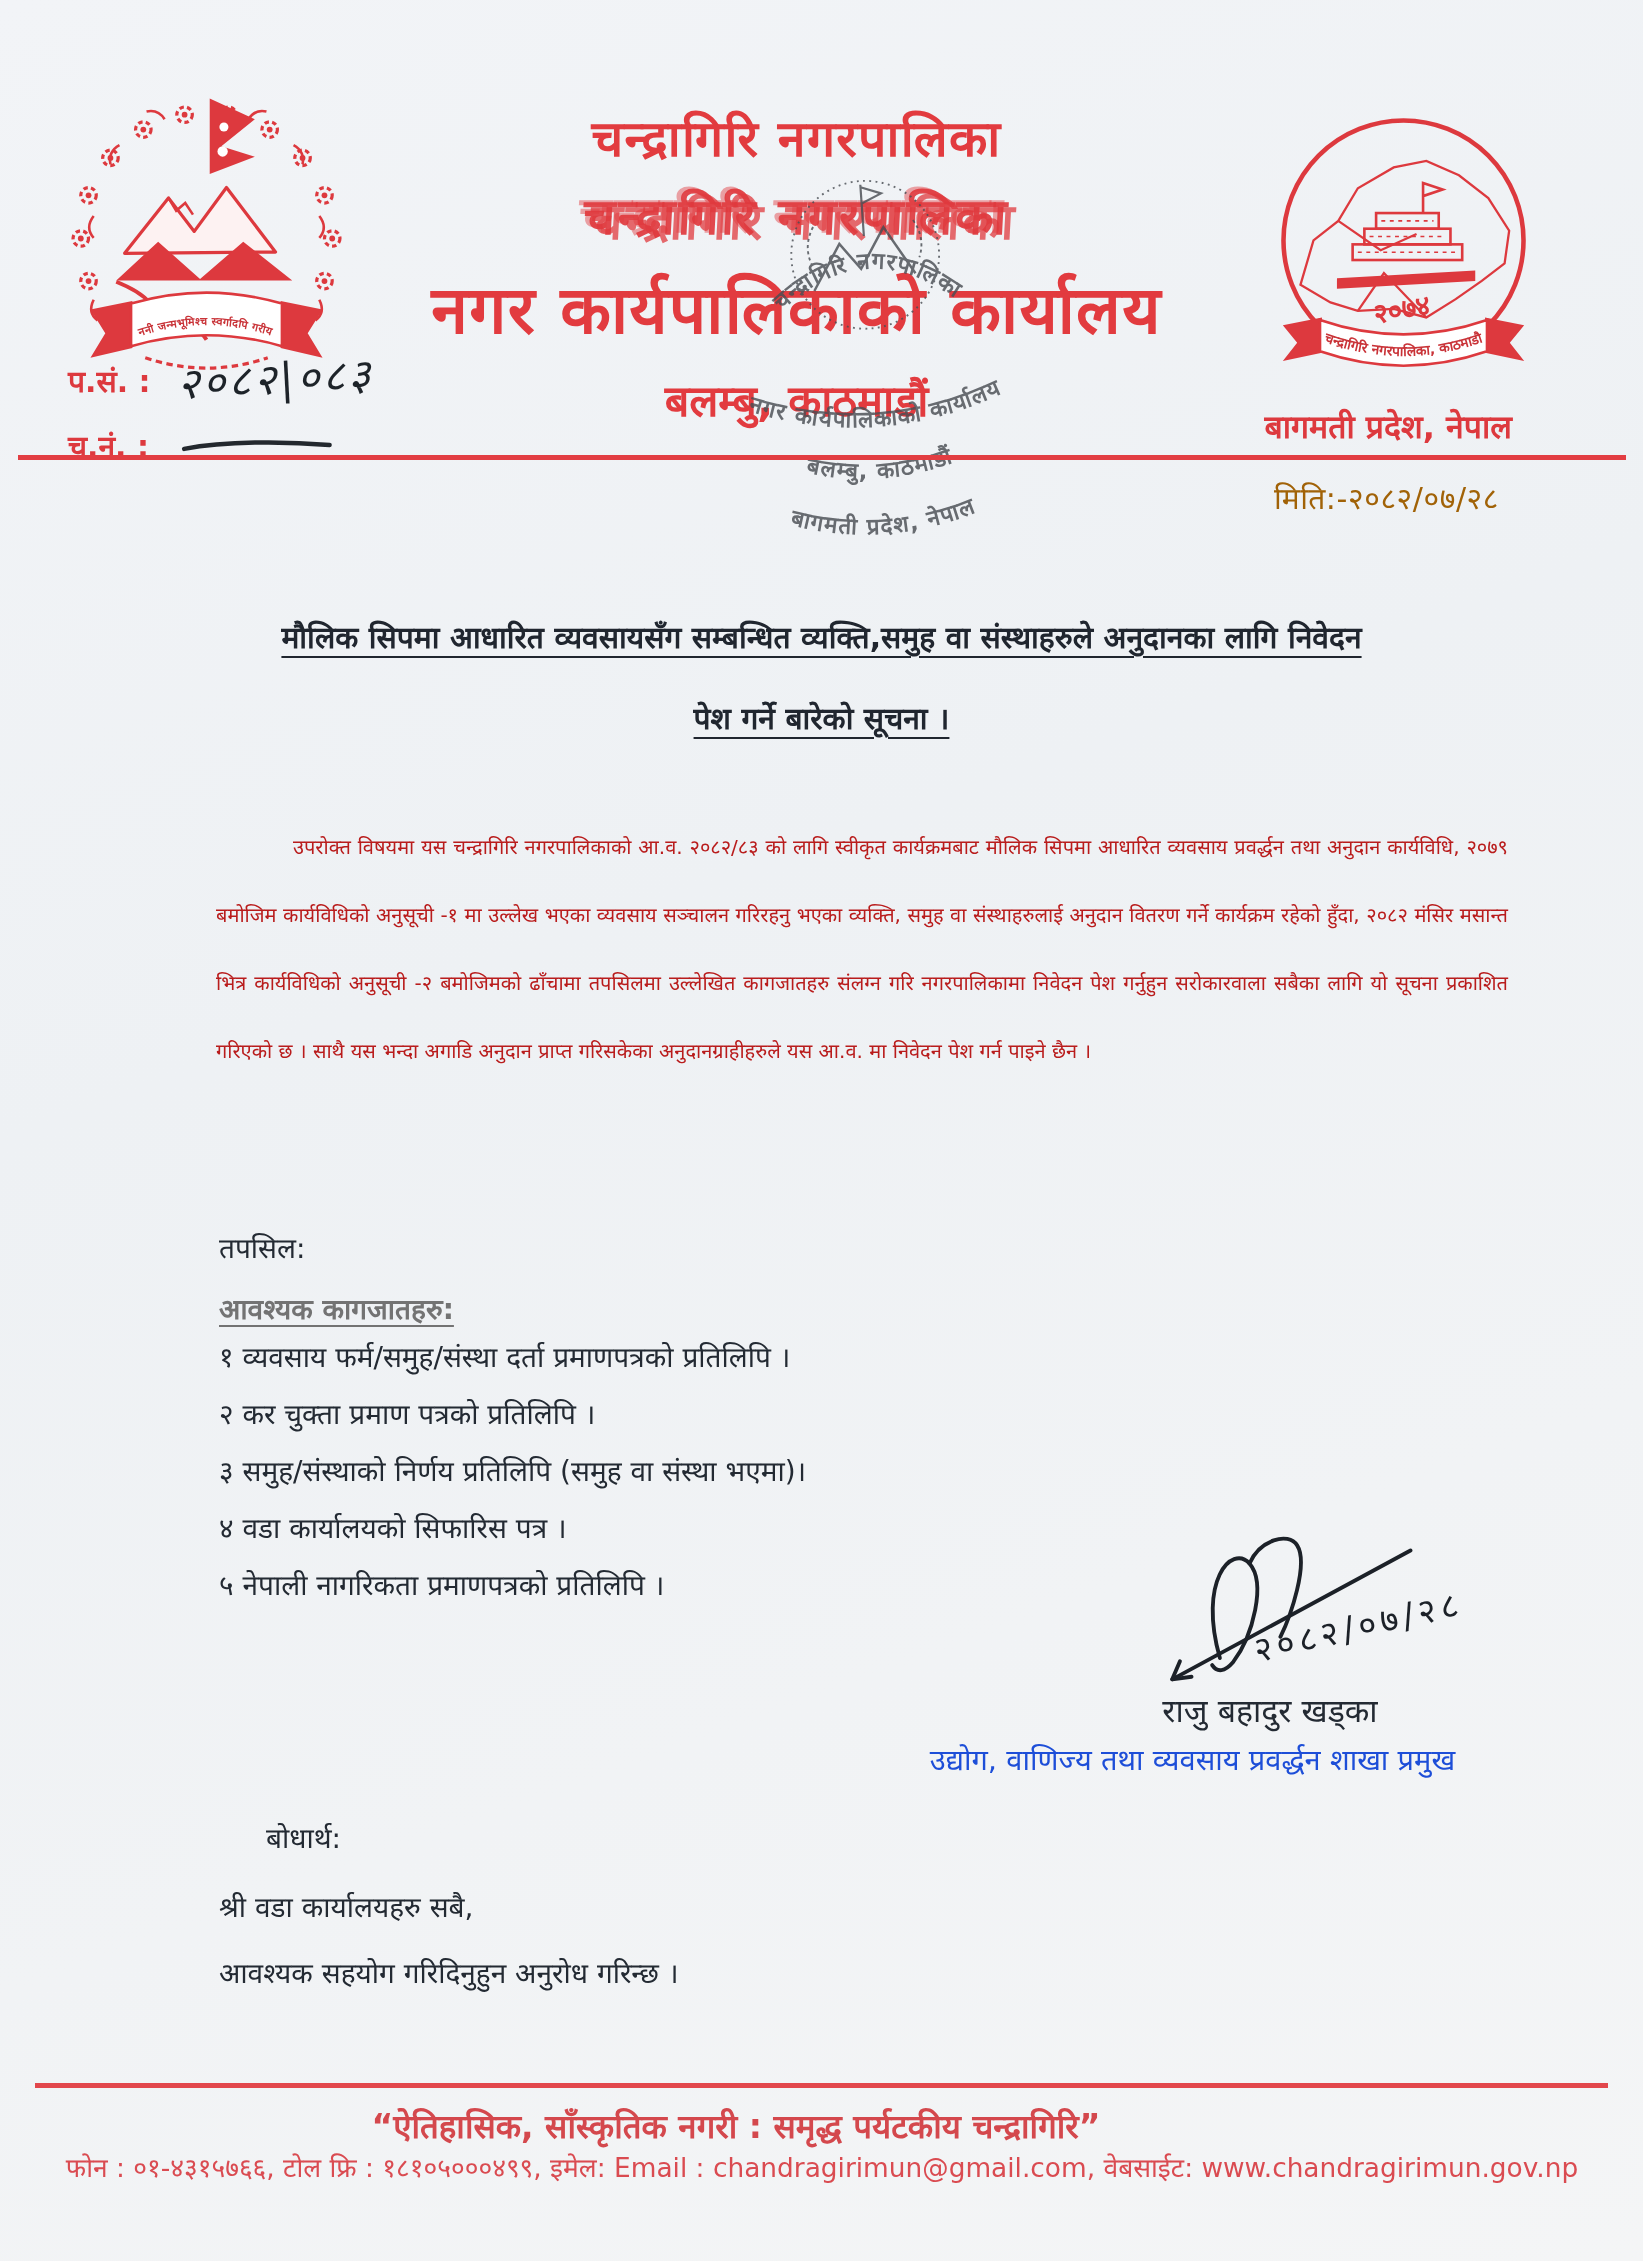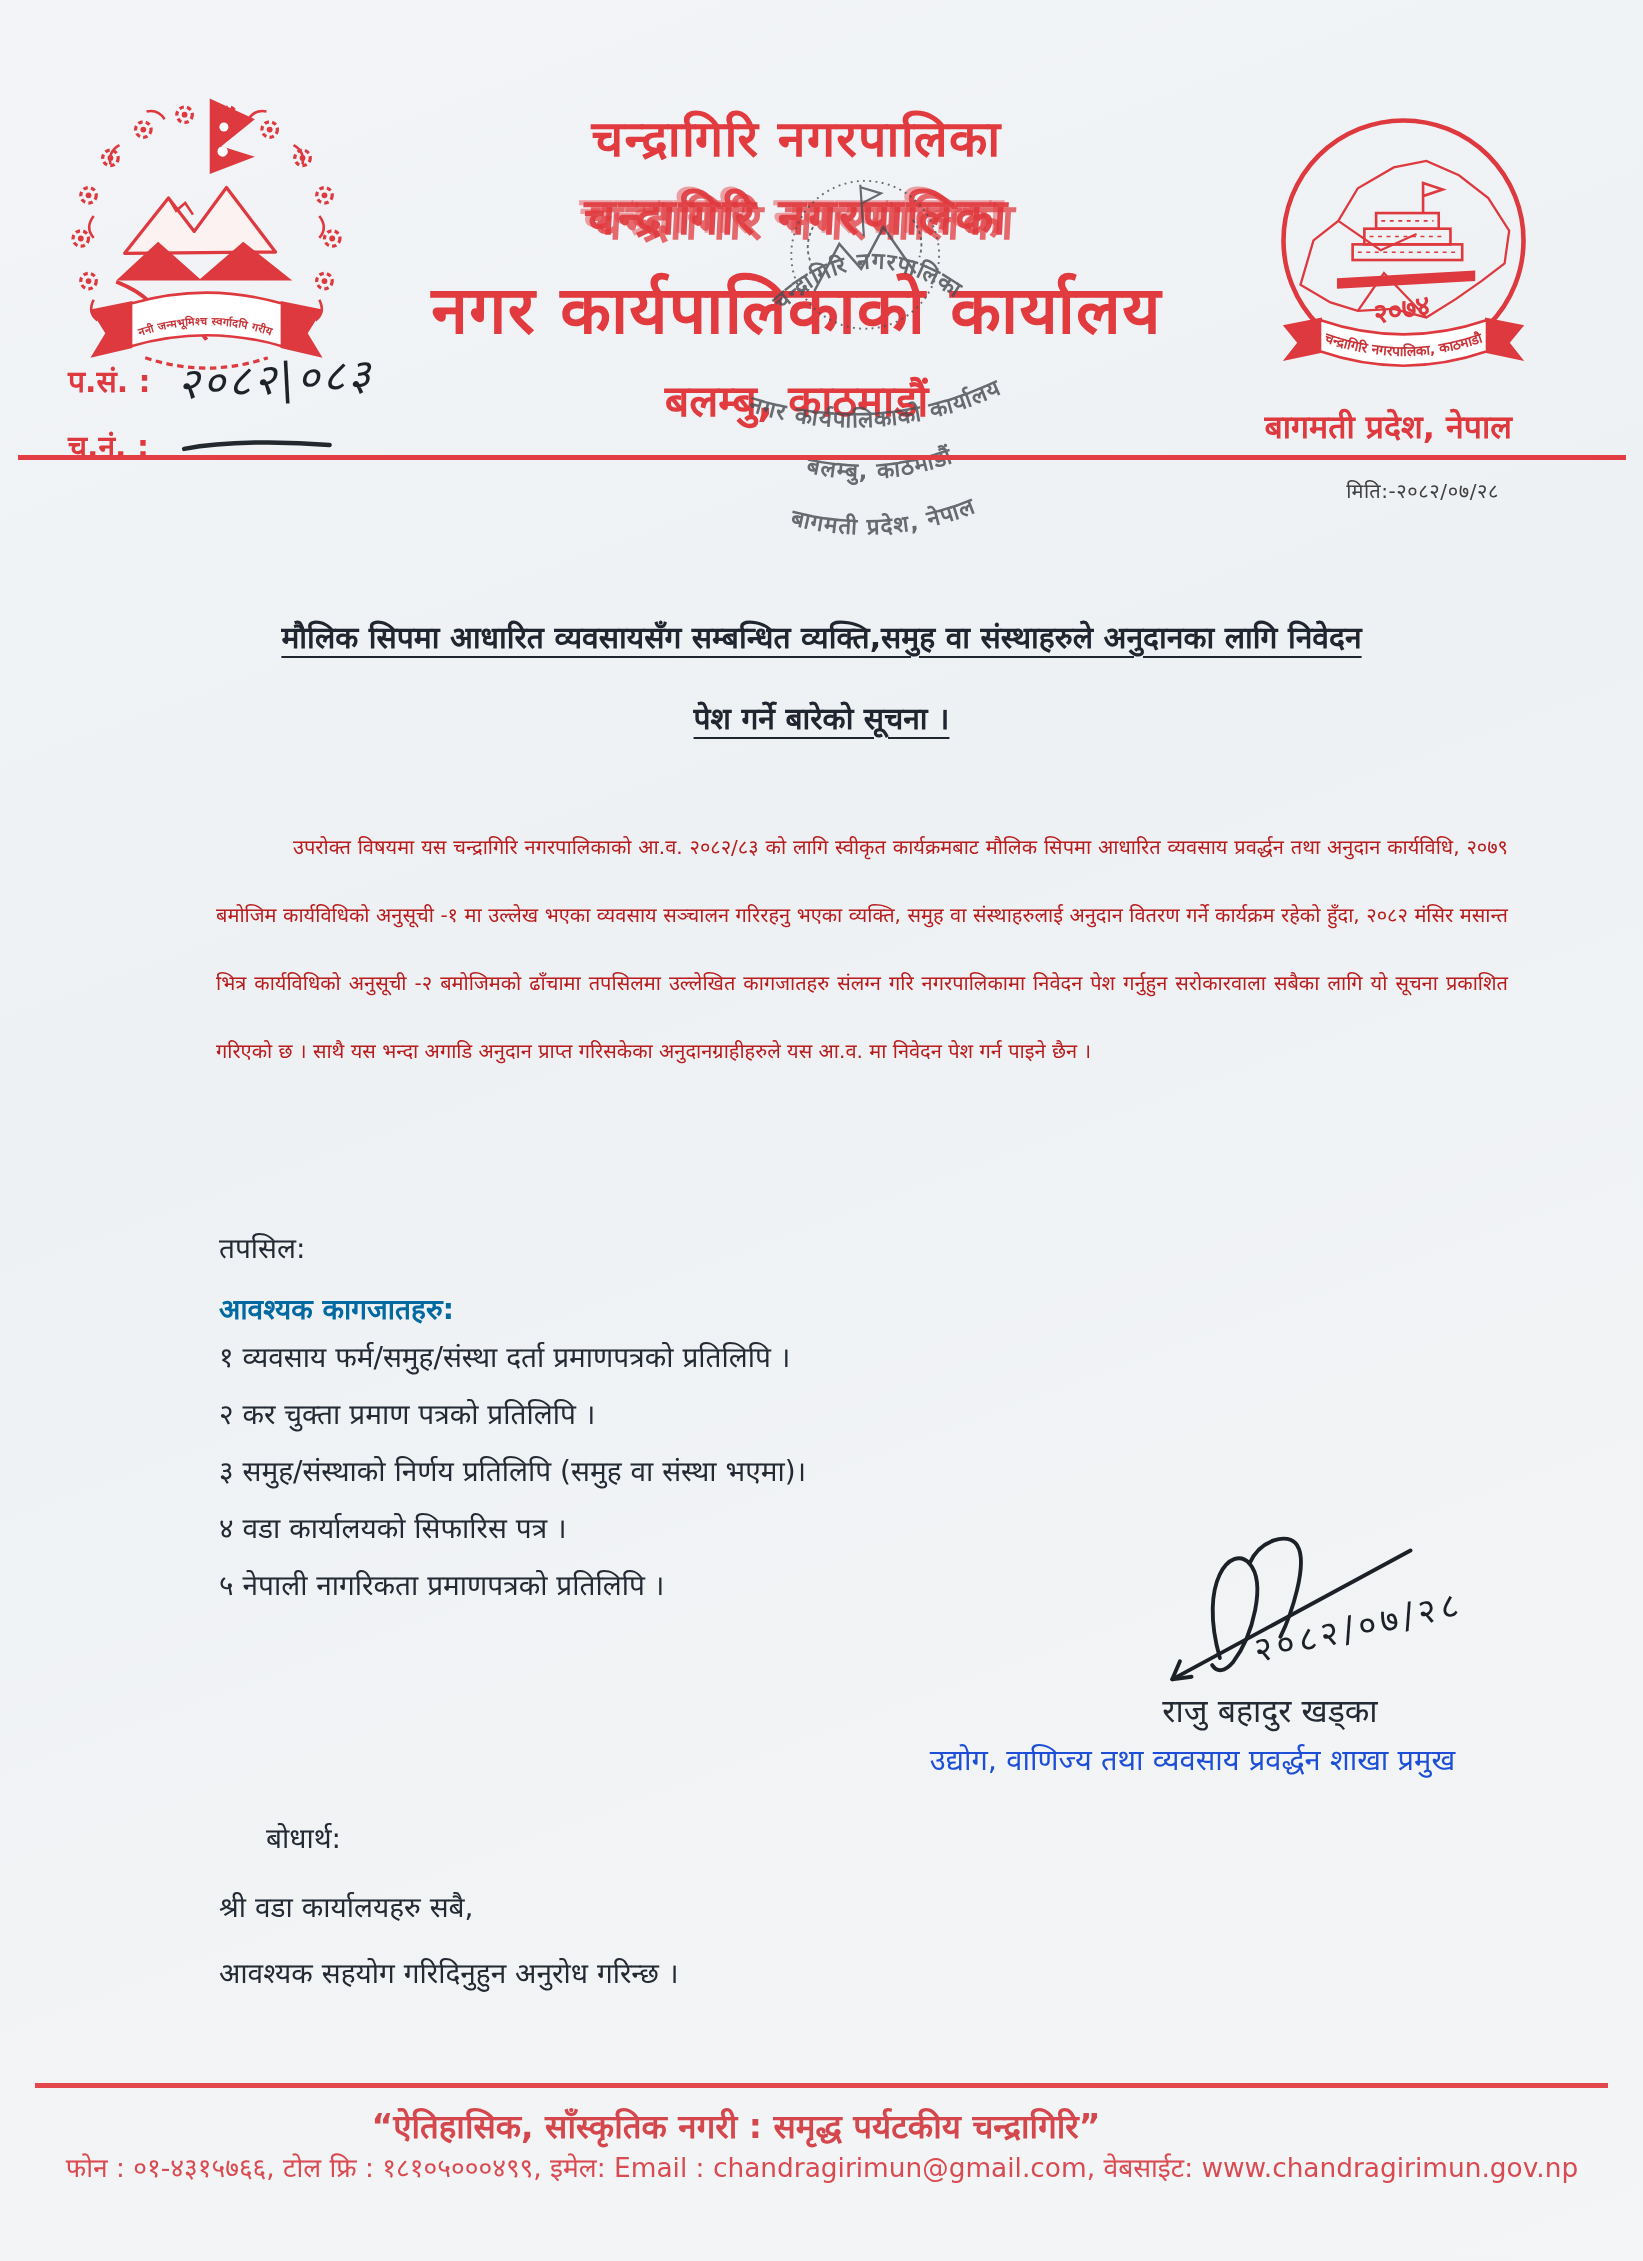--- a/index.html
+++ b/index.html
@@ -18,31 +18,31 @@
     text-shadow:7.7px 4.5px 0 rgba(224,58,62,.75),-4.5px -1.9px 0 rgba(224,58,62,.45);
   }
   .office-line{font-size:66px;font-weight:bold;color:#e23b3f;margin-top:13px;letter-spacing:1.3px;}
   .address-line{font-size:43px;font-weight:bold;color:#e23b3f;margin-top:18px;}
   .stamp-wrap{left:635px;top:148px;opacity:.82;transform:rotate(-4deg);}
   
   .ref-label{font-size:30px;font-weight:bold;color:#dd393e;}
   .hand{font-size:43px;color:#1d2329;transform:rotate(-3deg);letter-spacing:3.2px;font-style:italic;}
   .province{right:132px;top:404px;font-size:32px;font-weight:bold;color:#dd393e;}
   .rule1{left:18px;top:455px;width:1608px;height:5.2px;background:#e23d42;}
-  .miti{right:145px;top:477px;font-size:20px;color:#404040;letter-spacing:0.6px;}
+  .miti{right:145px;top:477px;font-size:30px;color:#a16207;letter-spacing:0.6px;}
   
   .subject{left:177px;top:616px;width:1289px;text-align:center;font-size:30px;font-weight:bold;color:#20262f;}
   .subject .u{text-decoration:underline;text-underline-offset:7.7px;text-decoration-thickness:1.9px;}
   .subject .l2{margin-top:40px;}
   
   .para{left:216px;top:813px;width:1292px;font-size:20px;line-height:68px;
         text-align:justify;text-indent:77px;color:#b91c1c;}
   .tapsil{left:219px;top:1228px;font-size:28px;color:#232a33;}
-  .docs-head{left:219px;top:1289px;font-size:28px;font-weight:bold;color:#0369a1;
-             text-underline-offset:6.4px;text-decoration-thickness:1.9px;}
+  .docs-head{left:219px;top:1289px;font-size:28px;font-weight:bold;color:#737373;
+             text-decoration:underline;text-underline-offset:6.4px;text-decoration-thickness:1.9px;}
   .docs{left:219px;top:1329px;width:1096px;font-size:28px;color:#232a33;}
   .docs div{line-height:57px;}
   
   .sig-svg{left:1122px;top:1526px;}
   .sig-name{left:980px;top:1688px;width:580px;text-align:center;font-size:32px;color:#232a33;}
   .sig-title{left:825px;top:1739px;width:735px;text-align:center;font-size:29px;color:#1d4ed8;}
   
   .cc{left:219px;top:1818px;font-size:28px;color:#232a33;}
   .cc .h{margin-bottom:31px;margin-left:47px;}
   .cc .l1{margin-bottom:28px;}

